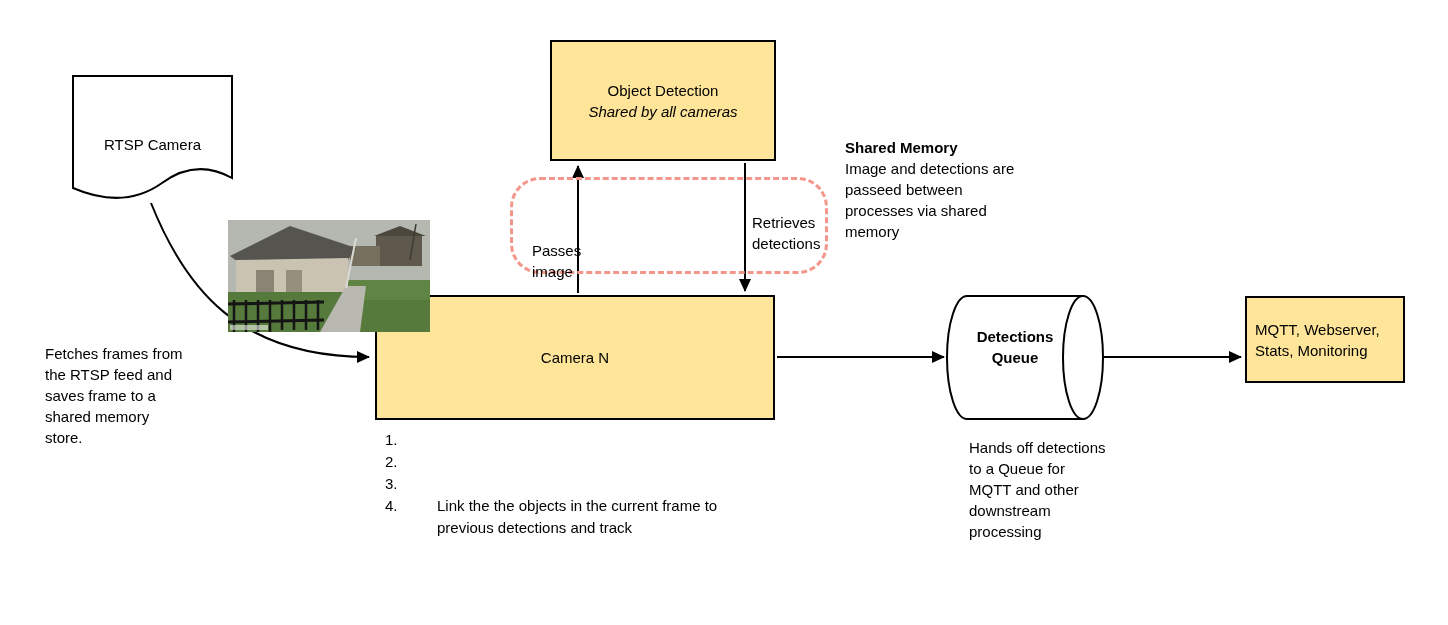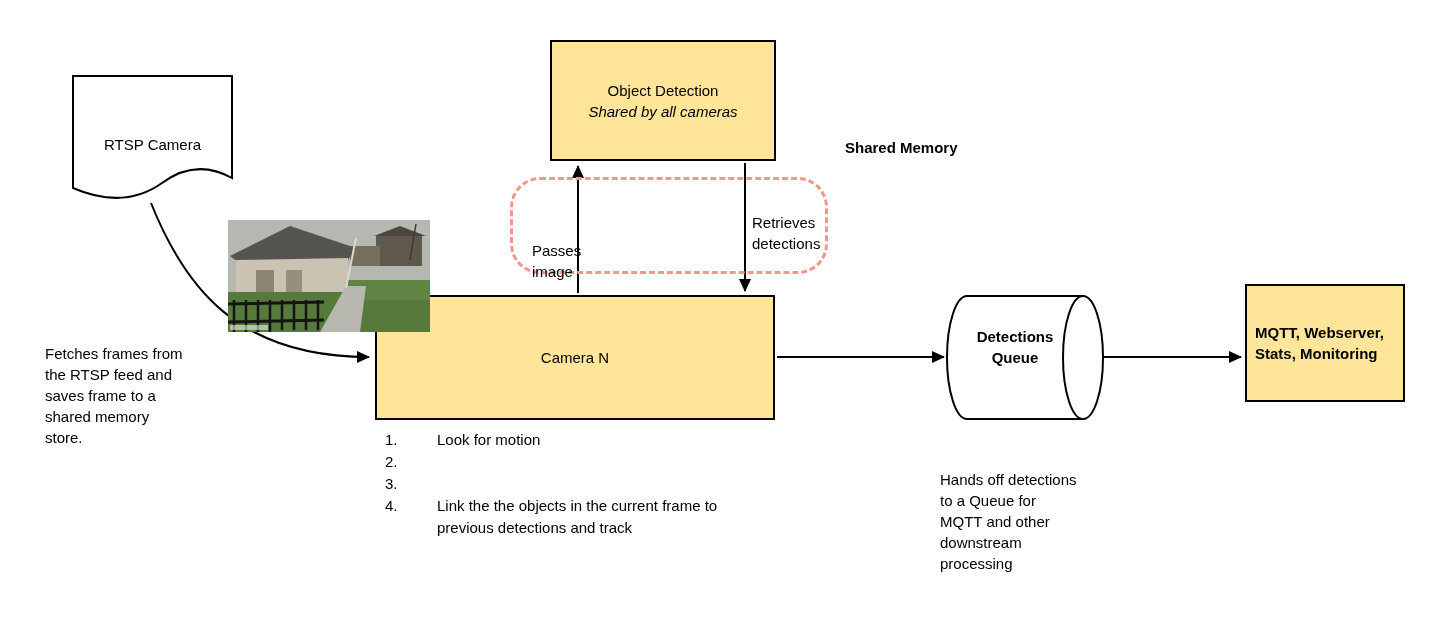--- a/index.html
+++ b/index.html
@@ -87,58 +87,61 @@
   </div>
 
   <div class="abs z2 dashed-region" style="left:510px; top:177px; width:318px; height:97px;"></div>
 
   <div class="abs z2 txt" style="left:532px; top:212px; width:62px;margin-top:28px;">Passes image</div>
 
   <div class="abs z2 txt" style="left:752px; top:212px; width:84px;">Retrieves detections</div>
 
   <div class="abs z2 txt" style="left:845px; top:137px; width:210px;">
     <div class="bold">Shared Memory</div>
+    <div class="pre">Image and detections are
+passeed between
+processes via shared
+memory</div>
   </div>
 
   <div class="abs z2 txt pre" style="left:45px; top:343px; width:180px;">Fetches frames from
 the RTSP feed and
 saves frame to a
 shared memory
 store.</div>
 
   <div class="abs z2 node" style="left:375px; top:295px; width:400px; height:125px;">
     <span class="txt">Camera N</span>
   </div>
 
   <div class="abs z2 txt steps" style="left:385px; top:429px; width:360px; line-height:22px;">
     <div class="step-row">
       <span class="step-num">1.</span>
-      <span class="step-text">Look for motion</span>
     </div>
     <div class="step-row">
       <span class="step-num">2.</span>
     </div>
     <div class="step-row">
       <span class="step-num">3.</span>
     </div>
     <div class="step-row">
       <span class="step-num">4.</span>
       <span class="step-text">Link the the objects in the current frame to previous detections and track</span>
     </div>
   </div>
 
   <div class="abs z2 txt shape-label" style="left:965px; top:326px; width:100px; height:42px;font-weight:bold;">Detections Queue</div>
 
-  <div class="abs z2 txt pre" style="left:940px; top:437px; width:180px;margin-top:32px;">Hands off detections
+  <div class="abs z2 txt pre" style="left:969px; top:437px; width:180px;">Hands off detections
 to a Queue for
 MQTT and other
 downstream
 processing</div>
 
-  <div class="abs z2 node-left" style="left:1245px; top:284px; width:160px; height:118px;font-weight:bold;">
+  <div class="abs z2 node-left" style="left:1245px; top:296px; width:160px; height:87px;">
     <span class="txt">MQTT, Webserver, Stats, Monitoring</span>
   </div>
 
   <svg class="abs z3" style="left:228px; top:220px;" width="202" height="112" viewBox="0 0 202 112">
 
     <rect x="0" y="0" width="202" height="72" fill="#b5b8b0"></rect>
 
     <rect x="148" y="16" width="46" height="30" fill="#5e594c"></rect>
     <rect x="122" y="26" width="30" height="20" fill="#766f5d"></rect>
     <polygon points="146,16 172,6 198,16" fill="#4c473d"></polygon>

